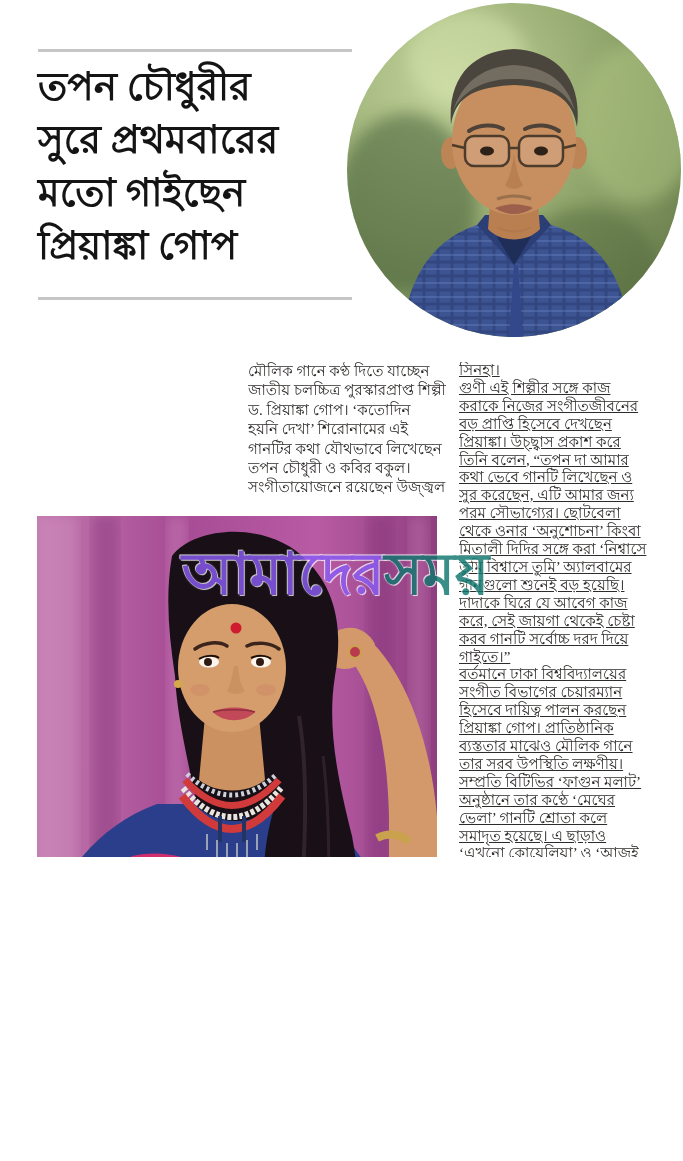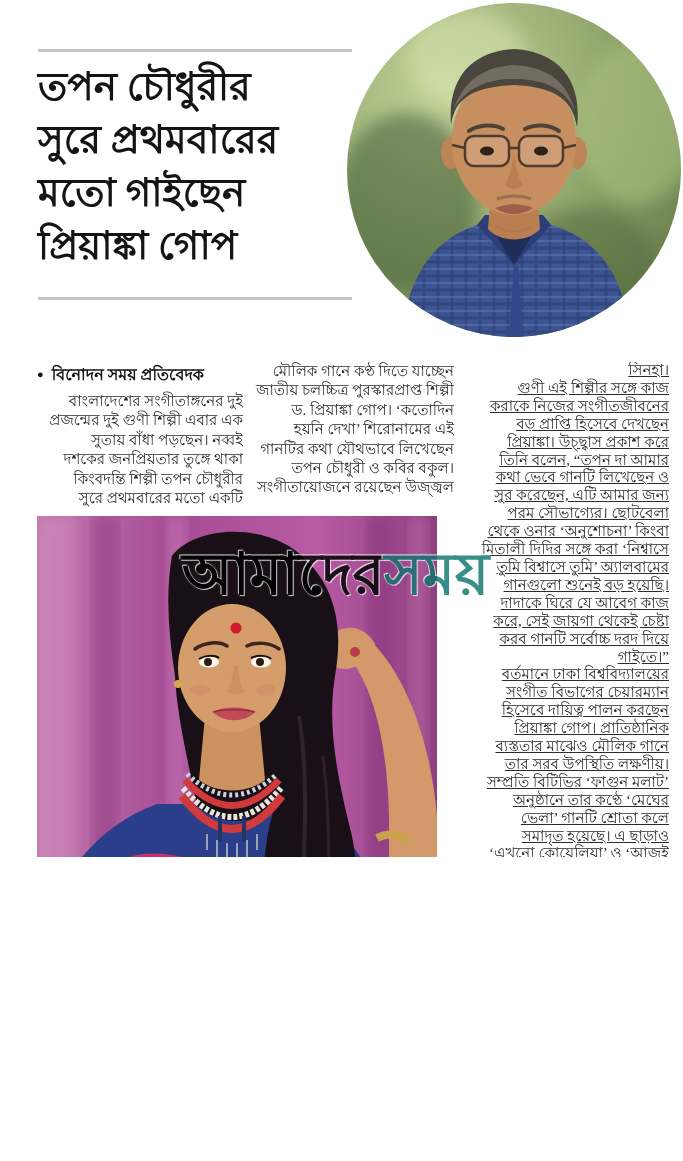--- a/index.html
+++ b/index.html
@@ -17,34 +17,34 @@
   }
   .portrait{
     position:absolute;left:347px;top:3px;width:334px;height:334px;
     border-radius:50%;overflow:hidden;
   }
   .col{position:absolute;top:362px;color:#2e2c2a;overflow:hidden;}
   .col1{left:37px;width:206px;height:152px;}
   .col2{left:248px;width:206px;height:152px;}
   .col3{left:459px;width:210px;height:772px;text-decoration:underline;}
   .bodytext{
-    margin:0;font-size:15px;white-space:pre;line-height:19.4px;text-align:right;
+    margin:0;font-size:15px;white-space:pre;line-height:19.4px;
   }
   .col3 .bodytext{line-height:17.9px;}
   .byline{font-size:16px;font-weight:bold;color:#171514;margin-bottom:3px;white-space:nowrap;}
   .byline .bullet{font-size:11px;vertical-align:2px;margin-right:4px;}
   .photo{
     position:absolute;left:37px;top:516px;width:400px;height:614px;overflow:hidden;
   }
   .watermark{
     position:absolute;left:182px;top:544px;z-index:5;
     font-size:58px;line-height:62px;font-weight:bold;white-space:nowrap;
     opacity:.82;pointer-events:none;
   }
-  .wm-green{color:#000000;text-shadow:0 0 2px #ffffff,1px 1px 0 rgba(255,255,255,.85),-1px -1px 0 rgba(255,255,255,.85);}
+  .wm-green{color:#8b5cf6;text-shadow:0 0 2px #ffffff,1px 1px 0 rgba(255,255,255,.85),-1px -1px 0 rgba(255,255,255,.85);}
   .wm-red{color:#0f766e;text-shadow:0 0 2px #ffffff,1px 1px 0 rgba(255,255,255,.85),-1px -1px 0 rgba(255,255,255,.85);}
 </style>
 </head>
 <body>
 
 <div class="page">
 
   <div class="rule rule-top"></div>
   <h1 class="headline">তপন চৌধুরীর
 সুরে প্রথমবারের
@@ -97,32 +97,20 @@
         <ellipse cx="140" cy="148" rx="7" ry="4.5" fill="#2d2118"></ellipse>
         <ellipse cx="194" cy="148" rx="7" ry="4.5" fill="#2d2118"></ellipse>
         <path d="M167 150 C165 166 162 176 158 182 C162 187 172 187 176 182 C172 176 169 166 167 150" fill="#b97f50"></path>
         <path d="M150 196 C160 192 174 192 184 196" stroke="#7a5a40" stroke-width="3" fill="none" opacity=".6"></path>
         <path d="M148 205 C160 200 174 200 186 205 C174 213 160 213 148 205 Z" fill="#9c5f4c"></path>
         <path d="M150 224 C160 230 174 230 184 224" stroke="#a9734a" stroke-width="2" fill="none" opacity=".5"></path>
       </g>
     </svg>
   </div>
 
-  <div class="col col1">
-    <div class="byline">
-      <span class="bullet">●</span>
-      <span>বিনোদন সময় প্রতিবেদক</span>
-    </div>
-    <p class="bodytext">বাংলাদেশের সংগীতাঙ্গনের দুই
-প্রজন্মের দুই গুণী শিল্পী এবার এক
-সুতায় বাঁধা পড়ছেন। নব্বই
-দশকের জনপ্রিয়তার তুঙ্গে থাকা
-কিংবদন্তি শিল্পী তপন চৌধুরীর
-সুরে প্রথমবারের মতো একটি</p>
-  </div>
 
   <div class="col col2">
     <p class="bodytext">মৌলিক গানে কণ্ঠ দিতে যাচ্ছেন
 জাতীয় চলচ্চিত্র পুরস্কারপ্রাপ্ত শিল্পী
 ড. প্রিয়াঙ্কা গোপ। ‘কতোদিন
 হয়নি দেখা’ শিরোনামের এই
 গানটির কথা যৌথভাবে লিখেছেন
 তপন চৌধুরী ও কবির বকুল।
 সংগীতায়োজনে রয়েছেন উজ্জ্বল</p>
   </div>

